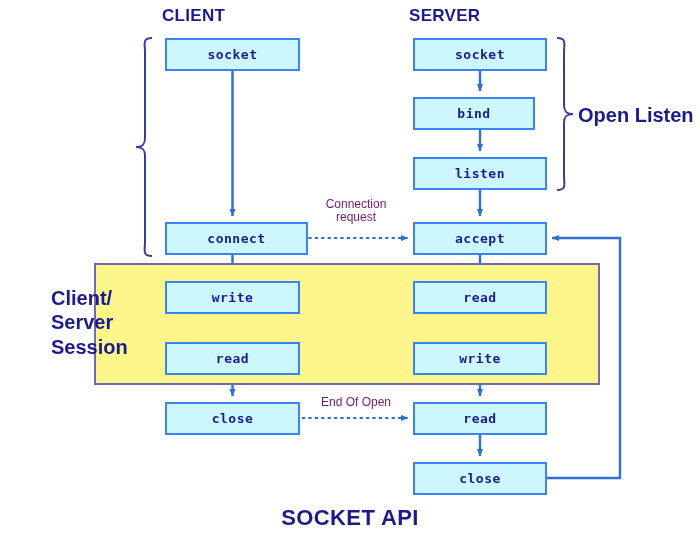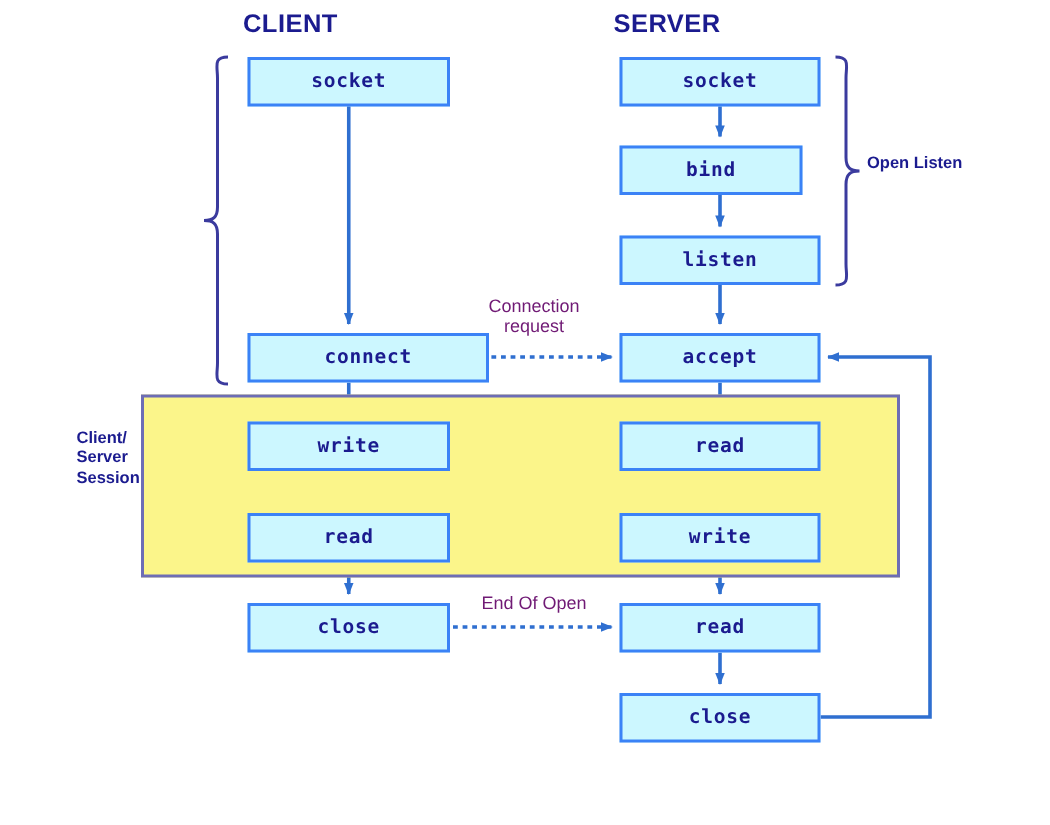--- a/index.html
+++ b/index.html
@@ -58,21 +58,21 @@
     box-sizing: border-box;
     background: #fbf58a;
     border: 2px solid #6d6db5;
     z-index: 2;
   }
 
   .side-label {
     position: absolute;
     color: #1b1b8f;
     font-weight: bold;
-    font-size: 11px;
+    font-size: 20px;
     line-height: 1.22;
     z-index: 4;
     white-space: pre-line;
   }
   .edge-label {
     position: absolute;
     color: #701a75;
     font-weight: normal;
     font-size: 12px;
     line-height: 1.1;
@@ -163,21 +163,21 @@
 
   <div class="side-label" style="left:578px; top:103px; width:120px;">Open Listen</div>
 
   <div class="edge-label" style="left:300px; top:198px; width:112px;">Connection
 request</div>
   <div class="edge-label" style="left:300px; top:396px; width:112px;">End Of Open</div>
 
   <div class="api-box" style="left:165px; top:38px; width:135px; height:33px;">
     <span class="lbl">socket</span>
   </div>
-  <div class="api-box" style="left:165px; top:222px; width:161px; height:33px;">
+  <div class="api-box" style="left:165px; top:222px; width:143px; height:33px;">
     <span class="lbl">connect</span>
   </div>
   <div class="api-box" style="left:165px; top:281px; width:135px; height:33px;">
     <span class="lbl">write</span>
   </div>
   <div class="api-box" style="left:165px; top:342px; width:135px; height:33px;">
     <span class="lbl">read</span>
   </div>
   <div class="api-box" style="left:165px; top:402px; width:135px; height:33px;">
     <span class="lbl">close</span>
@@ -201,14 +201,15 @@
   <div class="api-box" style="left:413px; top:342px; width:134px; height:33px;">
     <span class="lbl">write</span>
   </div>
   <div class="api-box" style="left:413px; top:402px; width:134px; height:33px;">
     <span class="lbl">read</span>
   </div>
   <div class="api-box" style="left:413px; top:462px; width:134px; height:33px;">
     <span class="lbl">close</span>
   </div>
 
+  <div class="diagram-title" style="left:200px; top:505px; width:300px;">SOCKET API</div>
 
 </div>
 
 </body></html>

